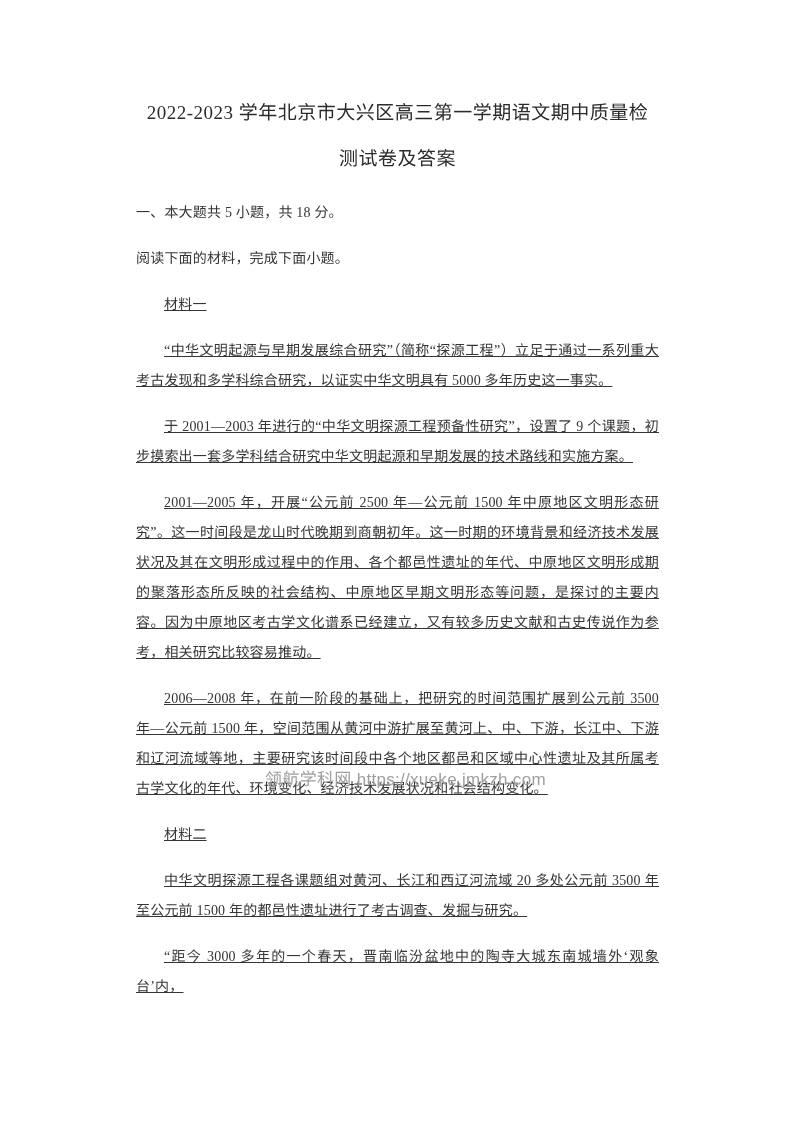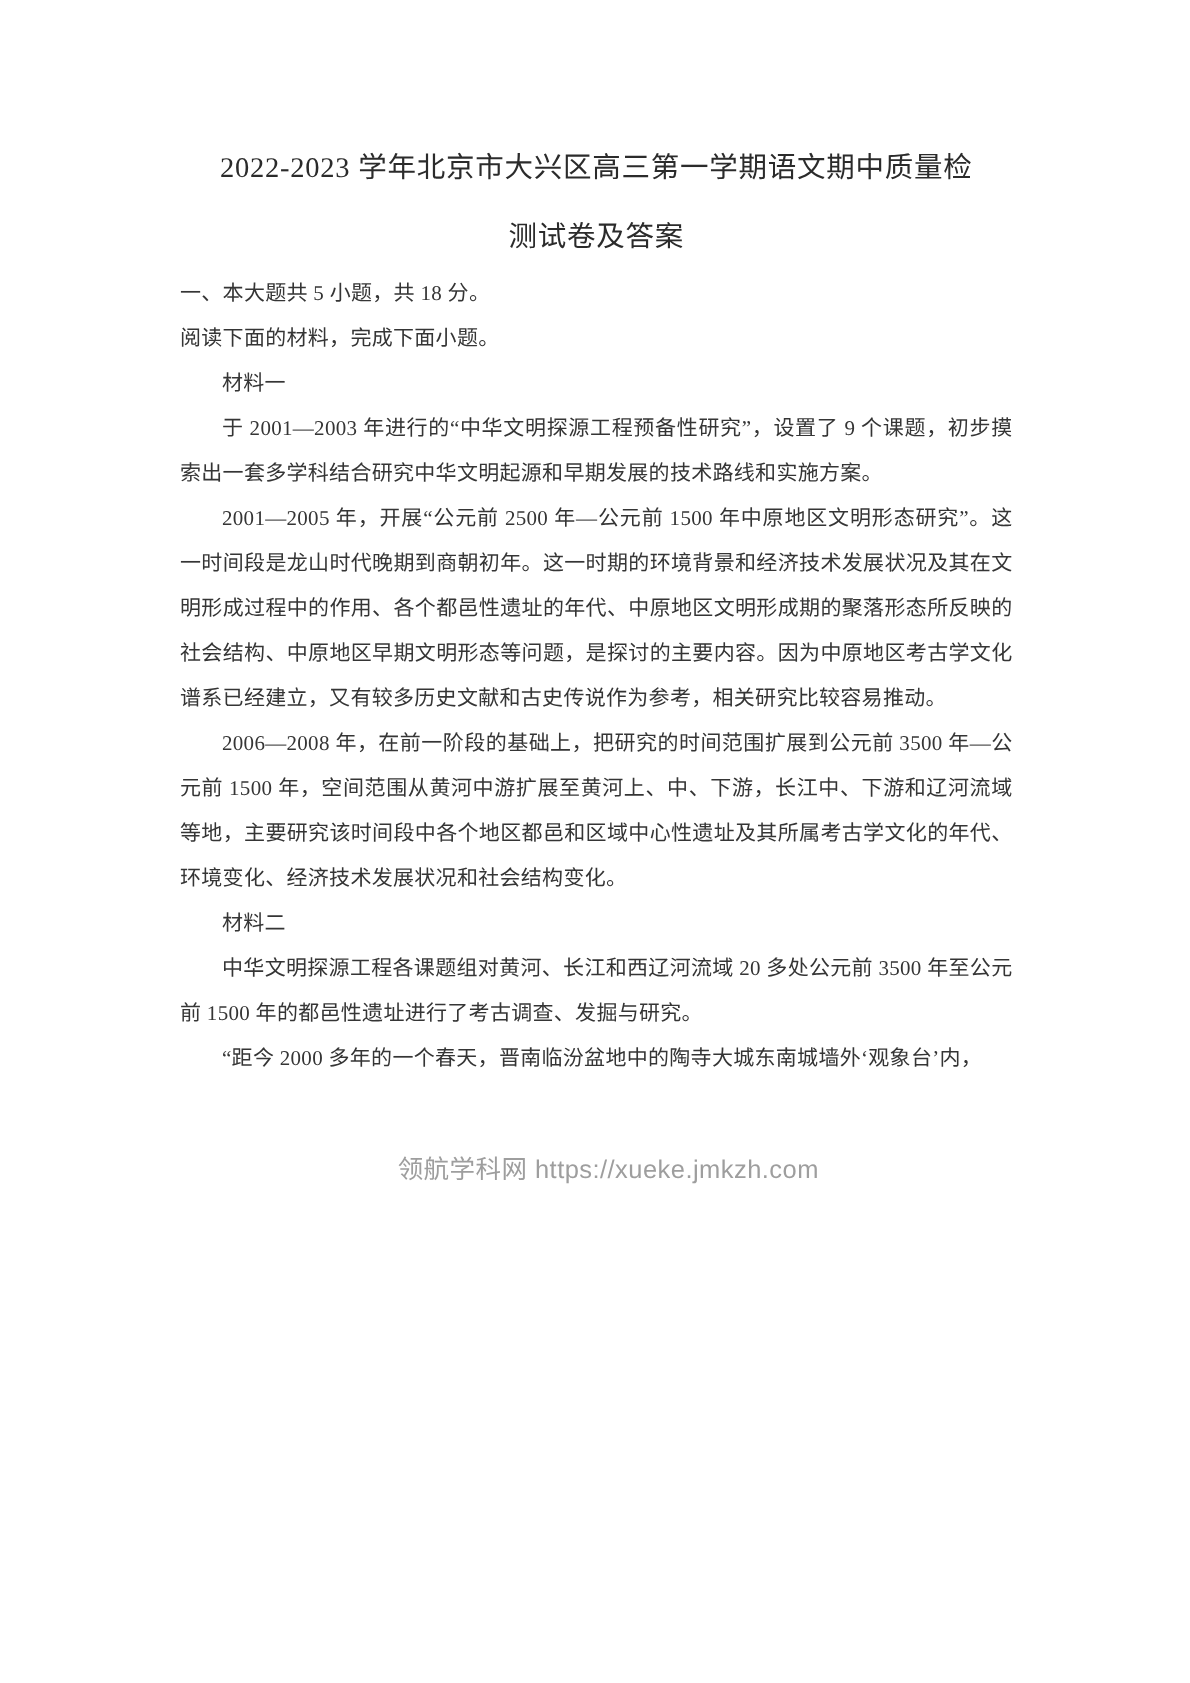--- a/index.html
+++ b/index.html
@@ -23,28 +23,29 @@
   }
   .title {
     font-size: 19px;
     font-weight: 400;
     line-height: 46px;
     text-align: center;
     margin: 0 -14px 0 -14px;
     letter-spacing: 0.5px;
   }
   .doc-body p.para {
-    margin: 0;
+    margin: 16px;
     font-size: 14px;
     line-height: 30px;
     text-align: justify;
     letter-spacing: 0.2px;
   }
   .doc-body p.para.indent {
     text-indent: 2em;
+    text-decoration: underline;
   }
   .footer {
     position: absolute;
     left: 18px;
     right: 0;
     bottom: 28px;
     text-align: center;
     font-family: "Liberation Sans", "DejaVu Sans", sans-serif;
     font-size: 17px;
     letter-spacing: 0.3px;
@@ -58,26 +59,27 @@
 <body style="background: rgb(255, 255, 255);">
 
 <div class="page">
 
   <h1 class="title" style="color: rgb(43, 43, 43);"><span>2022-2023 学年北京市大兴区高三第一学期语文期中质量检</span><br><span>测试卷及答案</span></h1>
 
   <div class="doc-body" style="color: rgb(53, 53, 53);">
       <p class="para">一、本大题共 5 小题，共 18 分。</p>
       <p class="para">阅读下面的材料，完成下面小题。</p>
       <p class="para indent">材料一</p>
+      <p class="para indent">“中华文明起源与早期发展综合研究”（简称“探源工程”）立足于通过一系列重大考古发现和多学科综合研究，以证实中华文明具有 5000 多年历史这一事实。</p>
       <p class="para indent">于 2001—2003 年进行的“中华文明探源工程预备性研究”，设置了 9 个课题，初步摸索出一套多学科结合研究中华文明起源和早期发展的技术路线和实施方案。</p>
       <p class="para indent">2001—2005 年，开展“公元前 2500 年—公元前 1500 年中原地区文明形态研究”。这一时间段是龙山时代晚期到商朝初年。这一时期的环境背景和经济技术发展状况及其在文明形成过程中的作用、各个都邑性遗址的年代、中原地区文明形成期的聚落形态所反映的社会结构、中原地区早期文明形态等问题，是探讨的主要内容。因为中原地区考古学文化谱系已经建立，又有较多历史文献和古史传说作为参考，相关研究比较容易推动。</p>
       <p class="para indent">2006—2008 年，在前一阶段的基础上，把研究的时间范围扩展到公元前 3500 年—公元前 1500 年，空间范围从黄河中游扩展至黄河上、中、下游，长江中、下游和辽河流域等地，主要研究该时间段中各个地区都邑和区域中心性遗址及其所属考古学文化的年代、环境变化、经济技术发展状况和社会结构变化。</p>
       <p class="para indent">材料二</p>
       <p class="para indent">中华文明探源工程各课题组对黄河、长江和西辽河流域 20 多处公元前 3500 年至公元前 1500 年的都邑性遗址进行了考古调查、发掘与研究。</p>
-      <p class="para indent">“距今 2000 多年的一个春天，晋南临汾盆地中的陶寺大城东南城墙外‘观象台’内，</p>
+      <p class="para indent">“距今 3000 多年的一个春天，晋南临汾盆地中的陶寺大城东南城墙外‘观象台’内，</p>
     </div>
 
   <div class="footer" style="color: rgb(158, 158, 158);">
     <span>领航学科网</span>
     <a href="#">https://xueke.jmkzh.com</a>
   </div>
 
 </div>
 
 </body></html>

